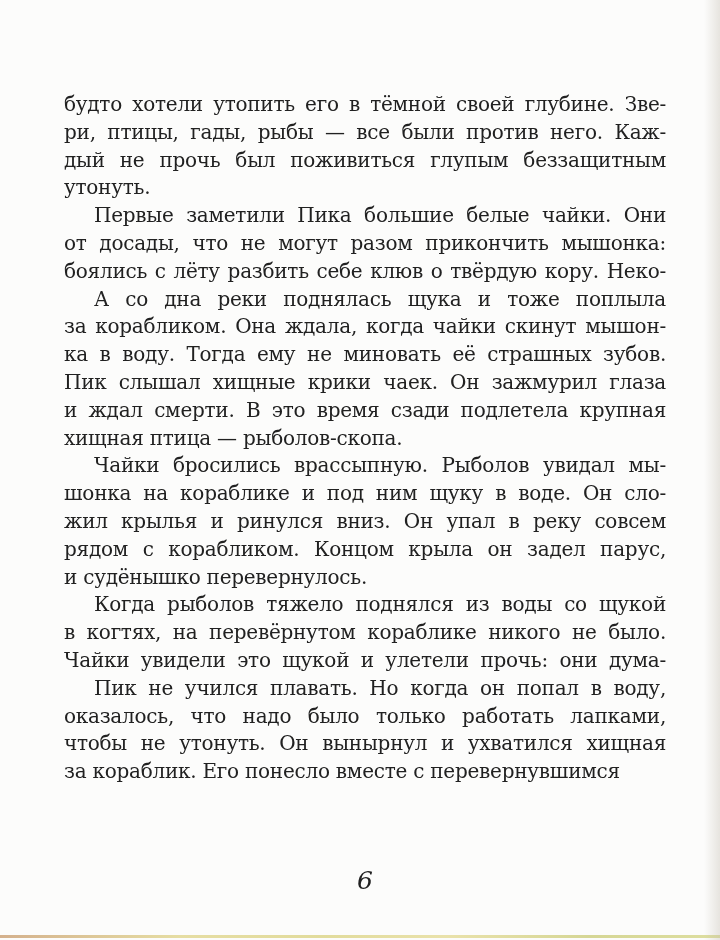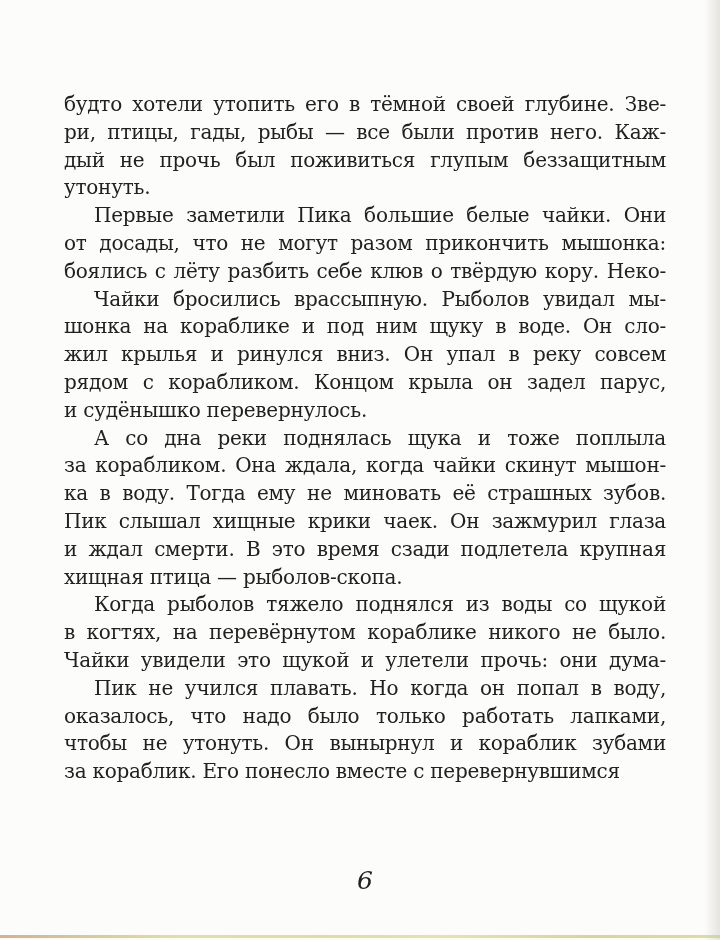--- a/index.html
+++ b/index.html
@@ -82,42 +82,42 @@
         <div class="line">ри, птицы, гады, рыбы — все были против него. Каж-</div>
         <div class="line">дый не прочь был поживиться глупым беззащитным</div>
         <div class="line last">утонуть.</div>
       </div>
       <div class="para">
         <div class="line indent">Первые заметили Пика большие белые чайки. Они</div>
         <div class="line">от досады, что не могут разом прикончить мышонка:</div>
         <div class="line">боялись с лёту разбить себе клюв о твёрдую кору. Неко-</div>
       </div>
       <div class="para">
-        <div class="line indent">Чайки бросились врассыпную. Рыболов увидал мы-</div>
-        <div class="line">шонка на кораблике и под ним щуку в воде. Он сло-</div>
-        <div class="line">жил крылья и ринулся вниз. Он упал в реку совсем</div>
-        <div class="line">рядом с корабликом. Концом крыла он задел парус,</div>
-        <div class="line last">и судёнышко перевернулось.</div>
-      </div>
-      <div class="para">
         <div class="line indent">А со дна реки поднялась щука и тоже поплыла</div>
         <div class="line">за корабликом. Она ждала, когда чайки скинут мышон-</div>
         <div class="line">ка в воду. Тогда ему не миновать её страшных зубов.</div>
         <div class="line">Пик слышал хищные крики чаек. Он зажмурил глаза</div>
         <div class="line">и ждал смерти. В это время сзади подлетела крупная</div>
         <div class="line last">хищная птица — рыболов-скопа.</div>
+      </div>
+      <div class="para">
+        <div class="line indent">Чайки бросились врассыпную. Рыболов увидал мы-</div>
+        <div class="line">шонка на кораблике и под ним щуку в воде. Он сло-</div>
+        <div class="line">жил крылья и ринулся вниз. Он упал в реку совсем</div>
+        <div class="line">рядом с корабликом. Концом крыла он задел парус,</div>
+        <div class="line last">и судёнышко перевернулось.</div>
       </div>
       <div class="para">
         <div class="line indent">Когда рыболов тяжело поднялся из воды со щукой</div>
         <div class="line">в когтях, на перевёрнутом кораблике никого не было.</div>
         <div class="line">Чайки увидели это щукой и улетели прочь: они дума-</div>
       </div>
       <div class="para">
         <div class="line indent">Пик не учился плавать. Но когда он попал в воду,</div>
         <div class="line">оказалось, что надо было только работать лапками,</div>
-        <div class="line">чтобы не утонуть. Он вынырнул и кораблик зубами</div>
+        <div class="line">чтобы не утонуть. Он вынырнул и ухватился хищная</div>
         <div class="line last">за кораблик. Его понесло вместе с перевернувшимся</div>
       </div>
     </div>
   <div class="page-number">6</div>
   <div class="bottom-edge"></div>
   <div class="right-edge-shadow"></div>
 </div>
 
 </body></html>

